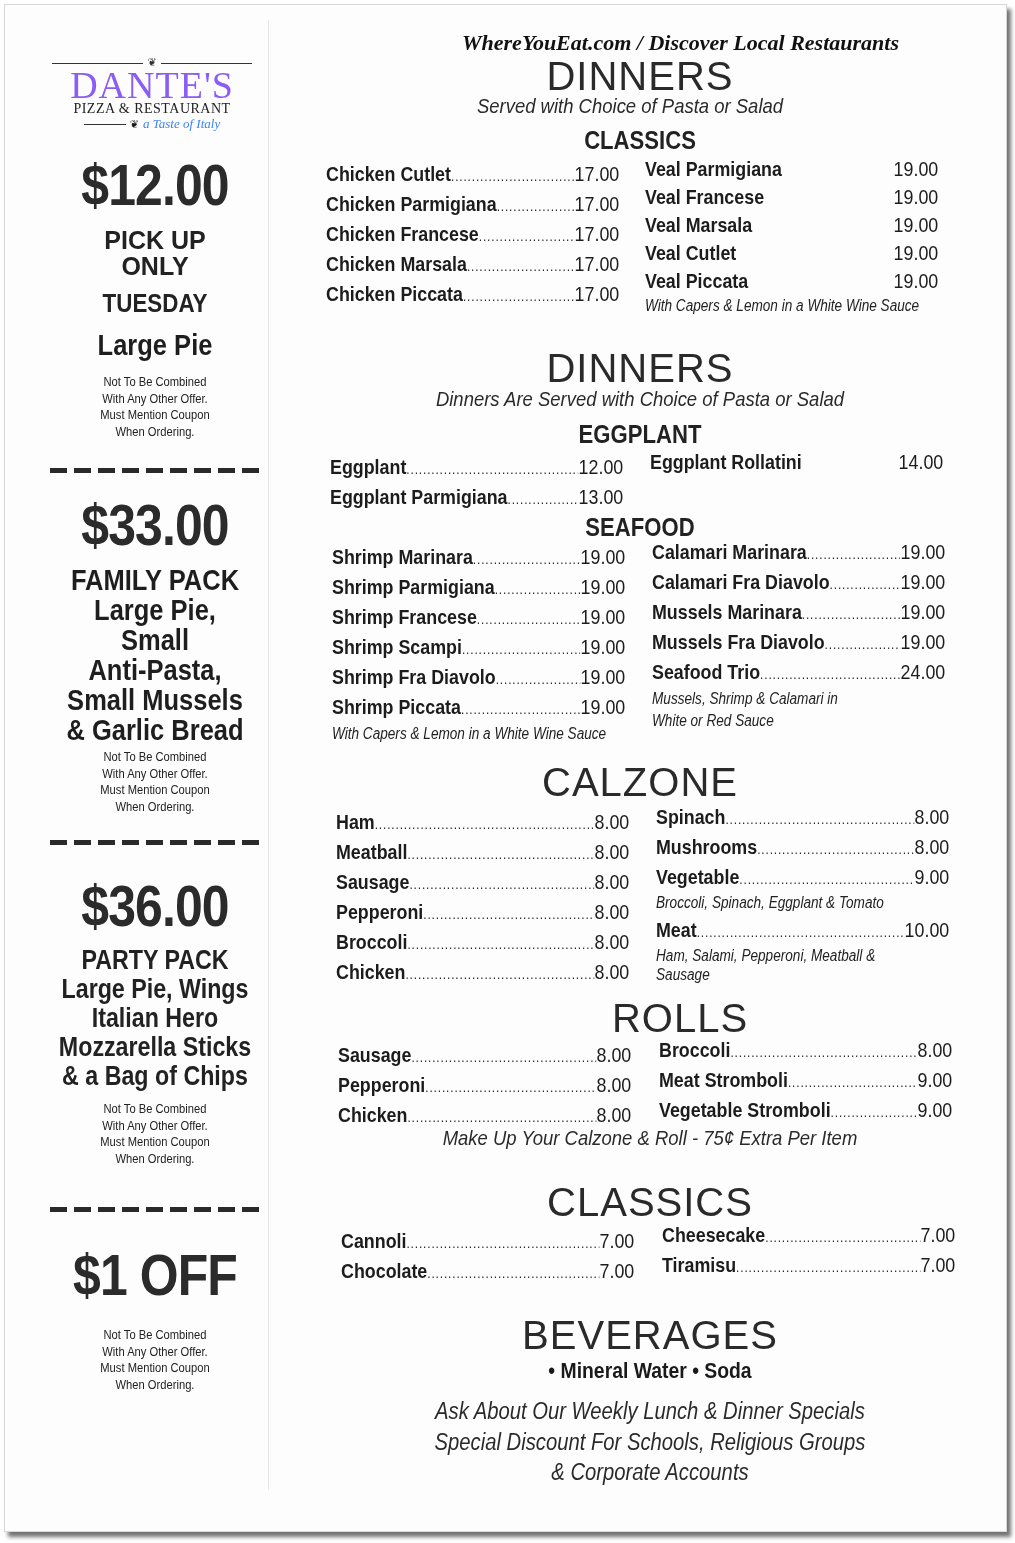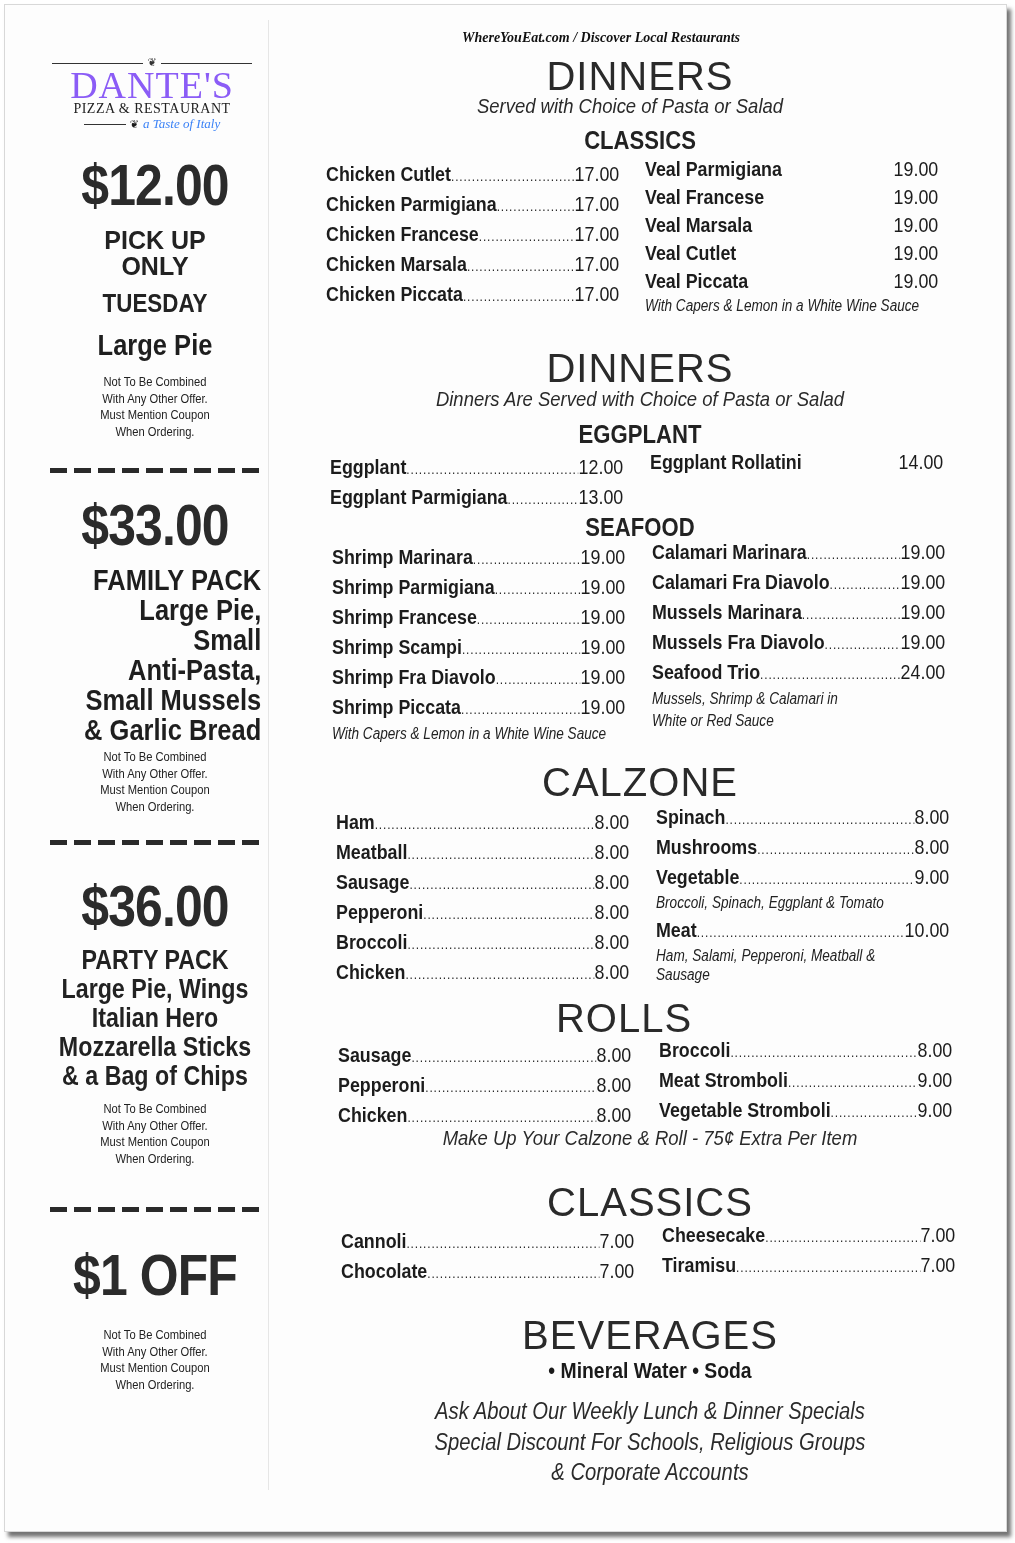--- a/index.html
+++ b/index.html
@@ -1,19 +1,19 @@
 <!DOCTYPE html>
 <html><head>
 <meta charset="utf-8">
 <style>
   html,body{margin:0;padding:0;background:#ffffff;}
   body{width:1015px;height:1543px;position:relative;overflow:hidden;font-family:"Liberation Sans",sans-serif;color:#1a1a1a;}
   .page{position:absolute;left:4px;top:4px;width:1001px;height:1526px;background:#fdfdfd;border:1px solid #d8d8d8;box-shadow:4px 5px 4px rgba(0,0,0,0.55);}
   .divider-v{position:absolute;left:268px;top:20px;width:1px;height:1470px;background:#e6e6e6;}
-  .watermark{position:absolute;left:462px;top:30px;font-family:"Liberation Serif",serif;font-style:italic;font-weight:bold;font-size:14px;color:#111;letter-spacing:0px;white-space:nowrap;}
+  .watermark{position:absolute;left:462px;top:30px;font-family:"Liberation Serif",serif;font-style:italic;font-weight:bold;font-size:22px;color:#111;letter-spacing:0px;white-space:nowrap;}
   
   .logo{position:absolute;left:52px;top:58px;width:200px;text-align:center;}
   .logo .orn{display:flex;align-items:center;justify-content:center;height:10px;}
   .logo .orn .line{height:1px;background:#333;flex:1;}
   .logo .orn .swirl{font-family:"DejaVu Serif",serif;font-size:11px;color:#333;padding:0 4px;line-height:10px;}
   .logo .name{font-family:"Liberation Serif",serif;font-size:38px;line-height:34px;letter-spacing:1px;color:#8b5cf6;}
   .logo .sub{font-family:"Liberation Serif",serif;font-size:14px;line-height:14px;color:#222;letter-spacing:0.5px;}
   .logo .tag{display:flex;align-items:center;gap:4px;justify-content:center;}
   .logo .tag .line{height:1px;background:#333;width:42px;}
   .logo .tag .t{font-family:"Liberation Serif",serif;font-style:italic;font-size:13px;color:#3b82f6;}
@@ -71,21 +71,21 @@
     <div class="fine">Not To Be Combined</div>
     <div class="fine">With Any Other Offer.</div>
     <div class="fine">Must Mention Coupon</div>
     <div class="fine">When Ordering.</div>
   </div>
 </div>
 <div class="dash" style="top:468px;"></div>
 
 <div class="coupon" style="top:495px;">
   <div class="big">$33.00</div>
-  <div style="margin-top:10px;text-align:right;">
+  <div style="margin-top:10px;">
     <div class="mid2">FAMILY PACK</div>
     <div class="mid2">Large Pie,</div>
     <div class="mid2">Small</div>
     <div class="mid2">Anti-Pasta,</div>
     <div class="mid2">Small Mussels</div>
     <div class="mid2">&amp; Garlic Bread</div>
   </div>
   <div style="margin-top:4px;">
     <div class="fine">Not To Be Combined</div>
     <div class="fine">With Any Other Offer.</div>
@@ -323,21 +323,21 @@
   <div class="note" style="line-height:19px;">Broccoli, Spinach, Eggplant &amp; Tomato</div>
   <div class="row" style="margin-top:4px;">
       <span class="nm">Meat</span>
       <span class="dots"></span>
       <span class="pr">10.00</span>
     </div>
   <div class="note" style="line-height:19px;">Ham, Salami, Pepperoni, Meatball &amp;</div>
   <div class="note" style="line-height:19px;">Sausage</div>
 </div>
 
-<div class="h-big" style="left:464px;top:998px;width:320px;">ROLLS</div>
+<div class="h-big" style="left:520px;top:998px;width:320px;">ROLLS</div>
 <div class="col scaled" style="left:338px;top:1041px;width:345px;">
   <div class="row">
       <span class="nm">Sausage</span>
       <span class="dots"></span>
       <span class="pr">8.00</span>
     </div>
   <div class="row">
       <span class="nm">Pepperoni</span>
       <span class="dots"></span>
       <span class="pr">8.00</span>

